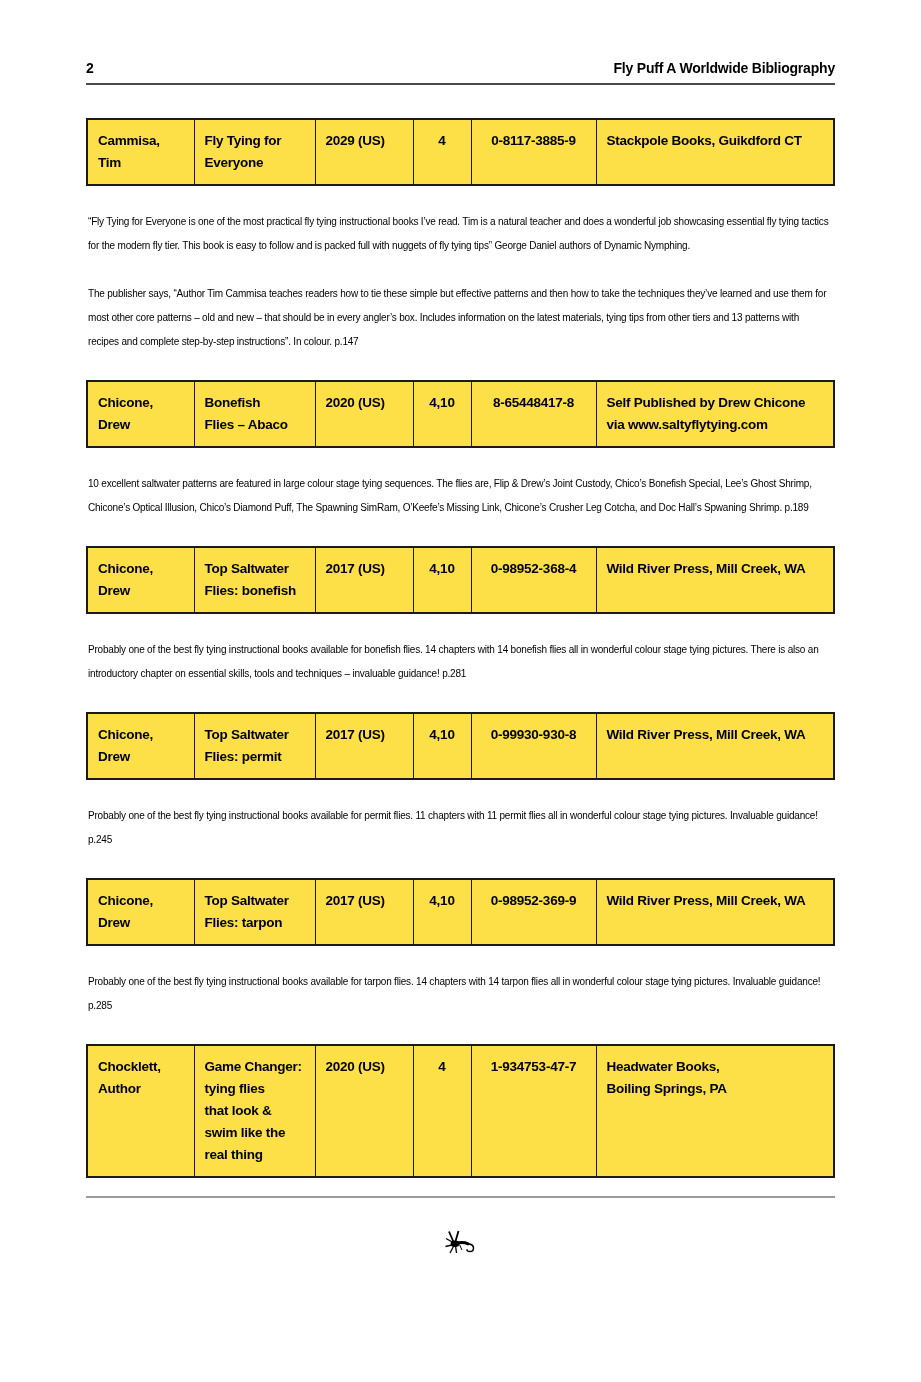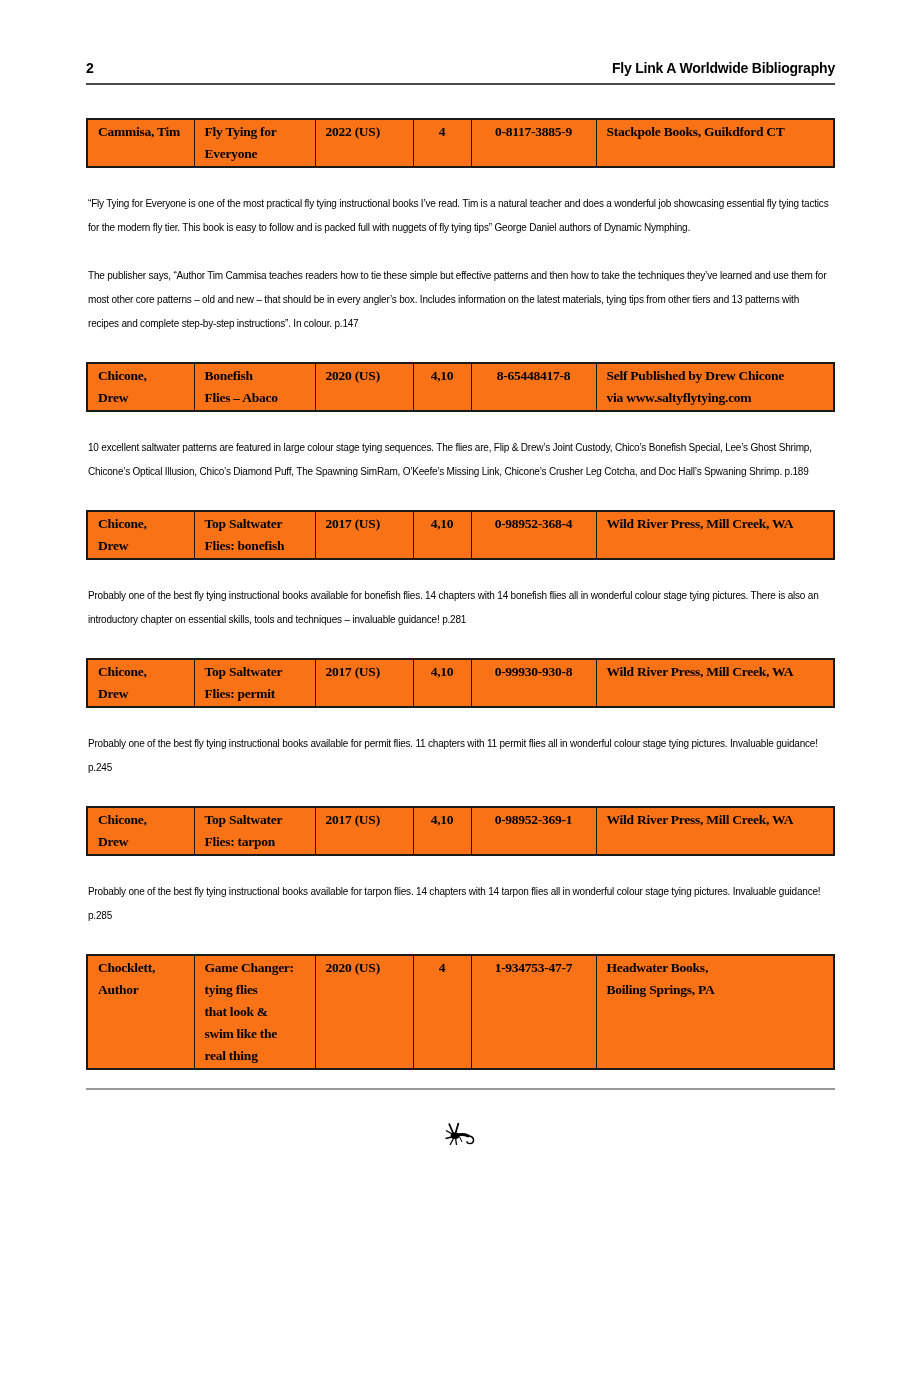--- a/index.html
+++ b/index.html
@@ -30,31 +30,30 @@
   
   table.entry {
     width: 100%;
     border-collapse: collapse;
     table-layout: fixed;
     margin-top: 26px;
     border: 2px solid #1a1a1a;
   }
   table.entry.first { margin-top: 33px; }
   table.entry td {
-    background: #f97316;
+    background: #fde047;
     border: 1.5px solid #1a1a1a;
     vertical-align: top;
-    padding: 1px 10px;
+    padding: 10px 10px;
     font-size: 13.5px;
     font-weight: bold;
     line-height: 22px;
     letter-spacing: -0.25px;
     white-space: pre-line;
     overflow: hidden;
-    font-family: Liberation Serif, serif;
   }
   td.c-year { padding-left: 12px; }
   td.c-code, td.c-isbn { text-align: center; }
   col.w-author { width: 107px; }
   col.w-title  { width: 121px; }
   col.w-year   { width: 98px; }
   col.w-code   { width: 58px; }
   col.w-isbn   { width: 125px; }
   
   p.note {
@@ -77,38 +76,38 @@
     text-align: center;
   }
 </style>
 </head>
 <body>
 
 <div class="page">
 
   <div class="running-header">
     <span>2</span>
-    <span>Fly Link A Worldwide Bibliography</span>
+    <span>Fly Puff A Worldwide Bibliography</span>
   </div>
 
   <table class="entry first">
     <colgroup>
         <col class="w-author">
         <col class="w-title">
         <col class="w-year">
         <col class="w-code">
         <col class="w-isbn">
         <col>
       </colgroup>
     <tbody>
         <tr>
       <td class="c-author">Cammisa, Tim</td>
       <td class="c-title">Fly Tying for
 Everyone</td>
-      <td class="c-year">2022 (US)</td>
+      <td class="c-year">2029 (US)</td>
       <td class="c-code">4</td>
       <td class="c-isbn">0-8117-3885-9</td>
       <td class="c-publisher">Stackpole Books, Guikdford CT</td>
     </tr>
   </tbody>
     </table>
   <p class="note">“Fly Tying for Everyone is one of the most practical fly tying instructional books I’ve read. Tim is a natural teacher and does a wonderful job showcasing essential fly tying tactics for the modern fly tier. This book is easy to follow and is packed full with nuggets of fly tying tips” George Daniel authors of Dynamic Nymphing.</p>
   <p class="note follow">The publisher says, “Author Tim Cammisa teaches readers how to tie these simple but effective patterns and then how to take the techniques they’ve learned and use them for most other core patterns – old and new – that should be in every angler’s box. Includes information on the latest materials, tying tips from other tiers and 13 patterns with recipes and complete step-by-step instructions”. In colour. p.147</p>
 
   <table class="entry">
@@ -194,21 +193,21 @@
         <col>
       </colgroup>
     <tbody>
         <tr>
       <td class="c-author">Chicone,
 Drew</td>
       <td class="c-title">Top Saltwater
 Flies: tarpon</td>
       <td class="c-year">2017 (US)</td>
       <td class="c-code">4,10</td>
-      <td class="c-isbn">0-98952-369-1</td>
+      <td class="c-isbn">0-98952-369-9</td>
       <td class="c-publisher">Wild River Press, Mill Creek, WA</td>
     </tr>
   </tbody>
     </table>
   <p class="note">Probably one of the best fly tying instructional books available for tarpon flies. 14 chapters with 14 tarpon flies all in wonderful colour stage tying pictures. Invaluable guidance! p.285</p>
 
   <table class="entry">
     <colgroup>
         <col class="w-author">
         <col class="w-title">

